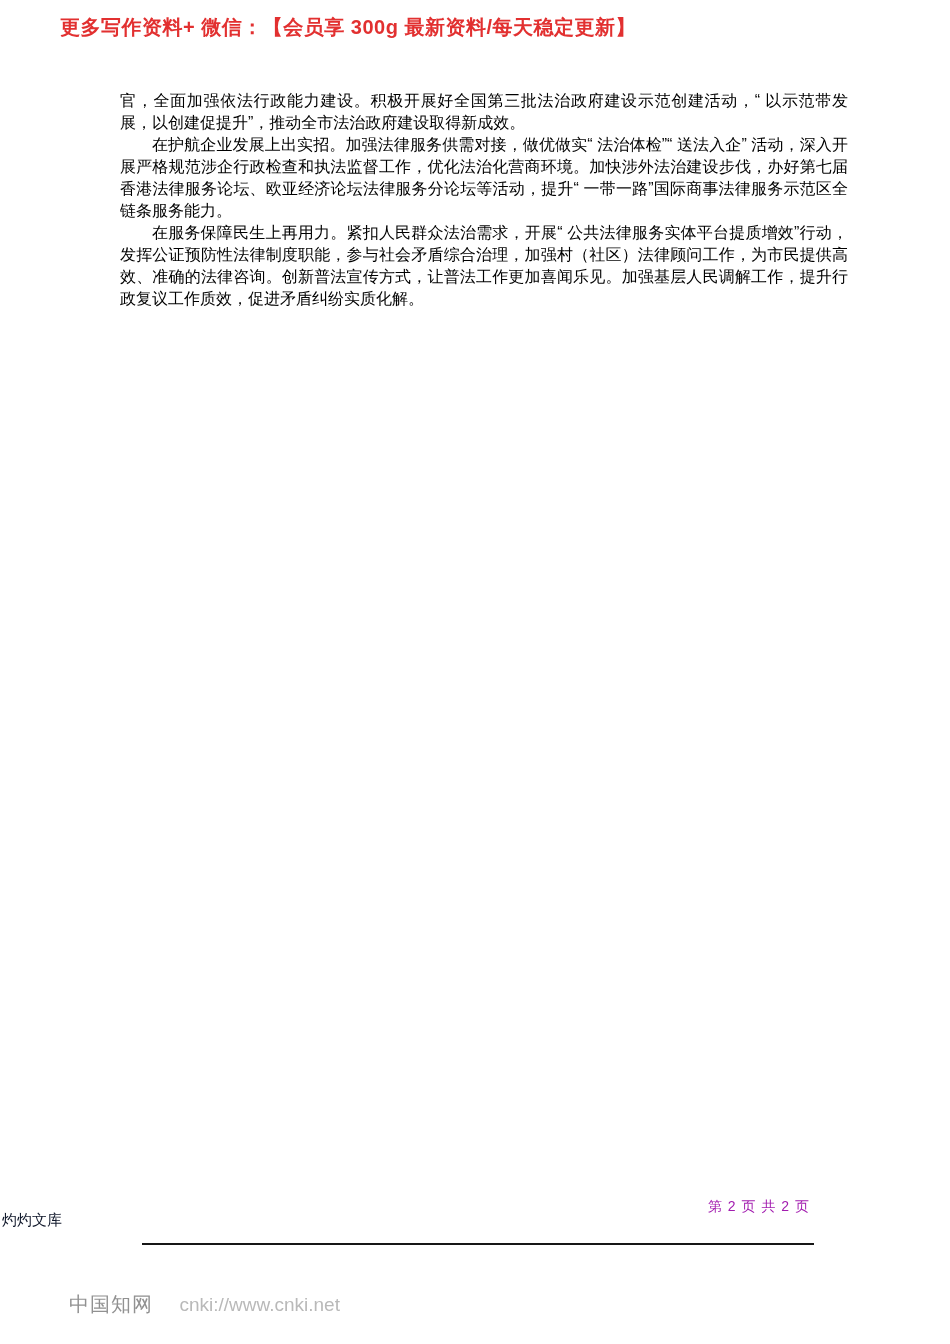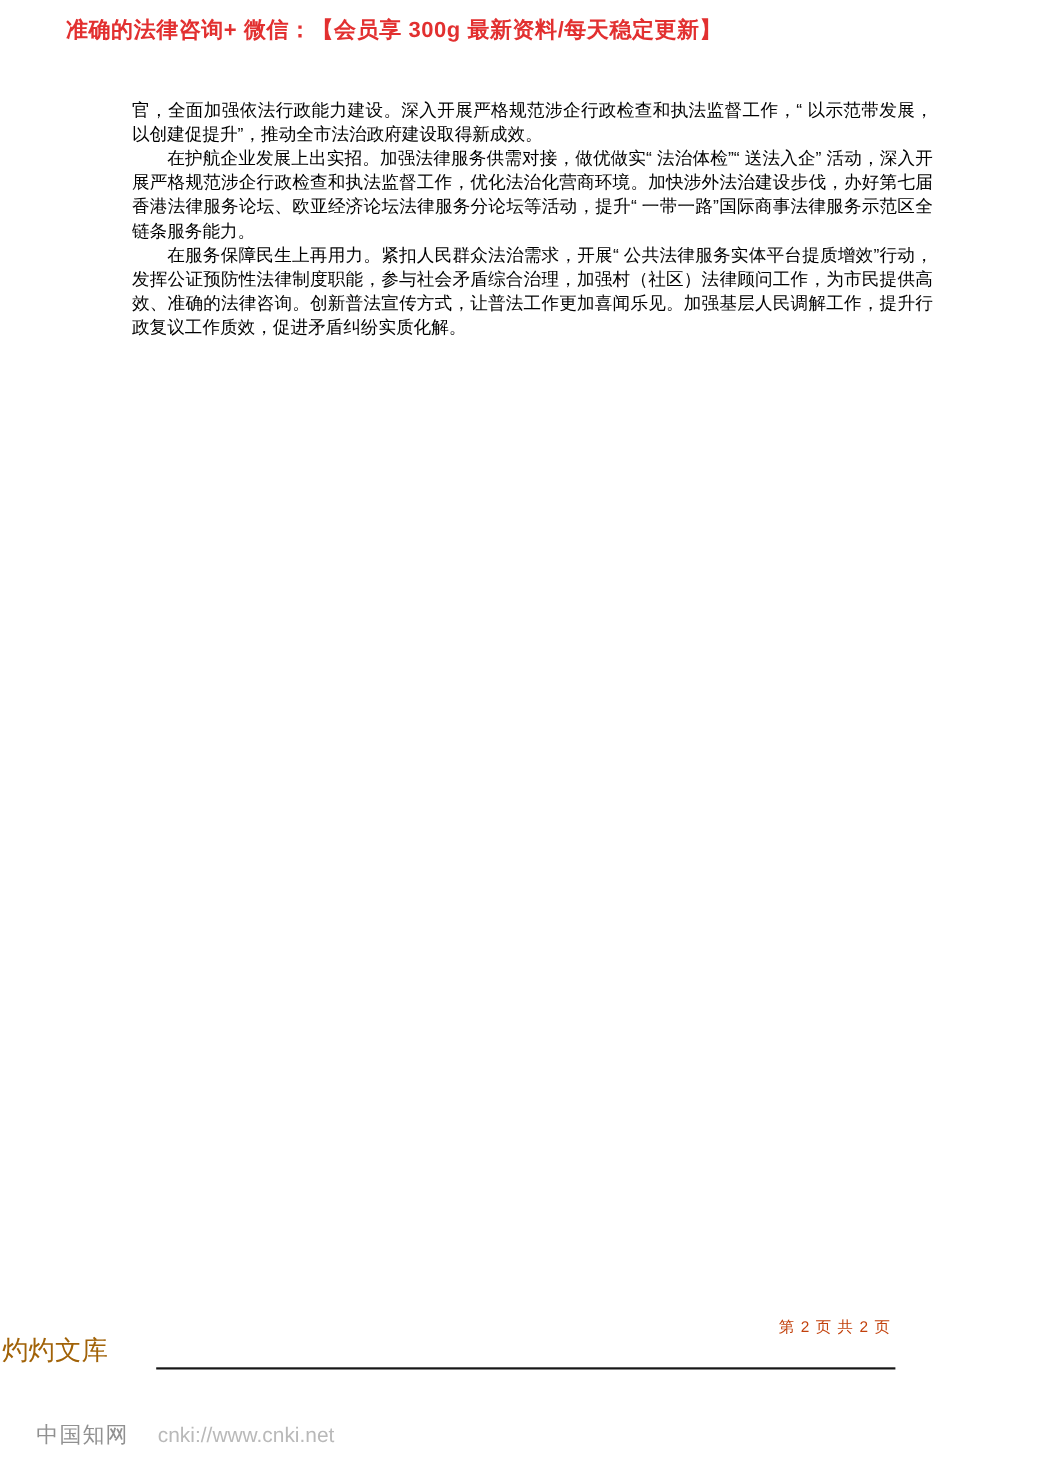--- a/index.html
+++ b/index.html
@@ -41,66 +41,67 @@
     padding: 0;
   }
   .doc-body p.indent {
     text-indent: 2em;
   }
   .page-indicator {
     position: absolute;
     top: 1198px;
     right: 140px;
     font-size: 14px;
-    color: #c2410c;
+    color: #a21caf;
     letter-spacing: 1px;
     white-space: nowrap;
   }
   .library-name {
     position: absolute;
     left: 2px;
     top: 1211px;
-    font-size: 24px;
-    color: #a16207;
+    font-size: 15px;
+    color: #0f172a;
     white-space: nowrap;
   }
   .divider {
     position: absolute;
     left: 142px;
     top: 1243px;
     width: 672px;
     height: 2px;
     background: #161616;
   }
   .watermark {
     position: absolute;
     left: 33px;
     top: 1291px;
     white-space: nowrap;
   }
   .wm-name {
     font-size: 20px;
     color: #919191;
     letter-spacing: 1px;
+    margin-left: 36px;
   }
   .wm-url {
     font-size: 19px;
     color: #b9b9b9;
     margin-left: 22px;
   }
 </style>
 </head>
 <body>
 
 <div class="page">
 
-  <div class="promo">准确的法律咨询+ 微信：【会员享 300g 最新资料/每天稳定更新】</div>
+  <div class="promo">更多写作资料+ 微信：【会员享 300g 最新资料/每天稳定更新】</div>
 
   <div class="doc-body">
-    <p class="para">官，全面加强依法行政能力建设。深入开展严格规范涉企行政检查和执法监督工作，“ 以示范带发展，以创建促提升”，推动全市法治政府建设取得新成效。</p>
+    <p class="para">官，全面加强依法行政能力建设。积极开展好全国第三批法治政府建设示范创建活动，“ 以示范带发展，以创建促提升”，推动全市法治政府建设取得新成效。</p>
     <p class="para indent">在护航企业发展上出实招。加强法律服务供需对接，做优做实“ 法治体检”“ 送法入企” 活动，深入开展严格规范涉企行政检查和执法监督工作，优化法治化营商环境。加快涉外法治建设步伐，办好第七届香港法律服务论坛、欧亚经济论坛法律服务分论坛等活动，提升“ 一带一路”国际商事法律服务示范区全链条服务能力。</p>
     <p class="para indent">在服务保障民生上再用力。紧扣人民群众法治需求，开展“ 公共法律服务实体平台提质增效”行动，发挥公证预防性法律制度职能，参与社会矛盾综合治理，加强村（社区）法律顾问工作，为市民提供高效、准确的法律咨询。创新普法宣传方式，让普法工作更加喜闻乐见。加强基层人民调解工作，提升行政复议工作质效，促进矛盾纠纷实质化解。</p>
   </div>
 
   <div class="page-indicator">第 2 页 共 2 页</div>
 
   <div class="library-name">灼灼文库</div>
 
   <div class="divider"></div>
 

